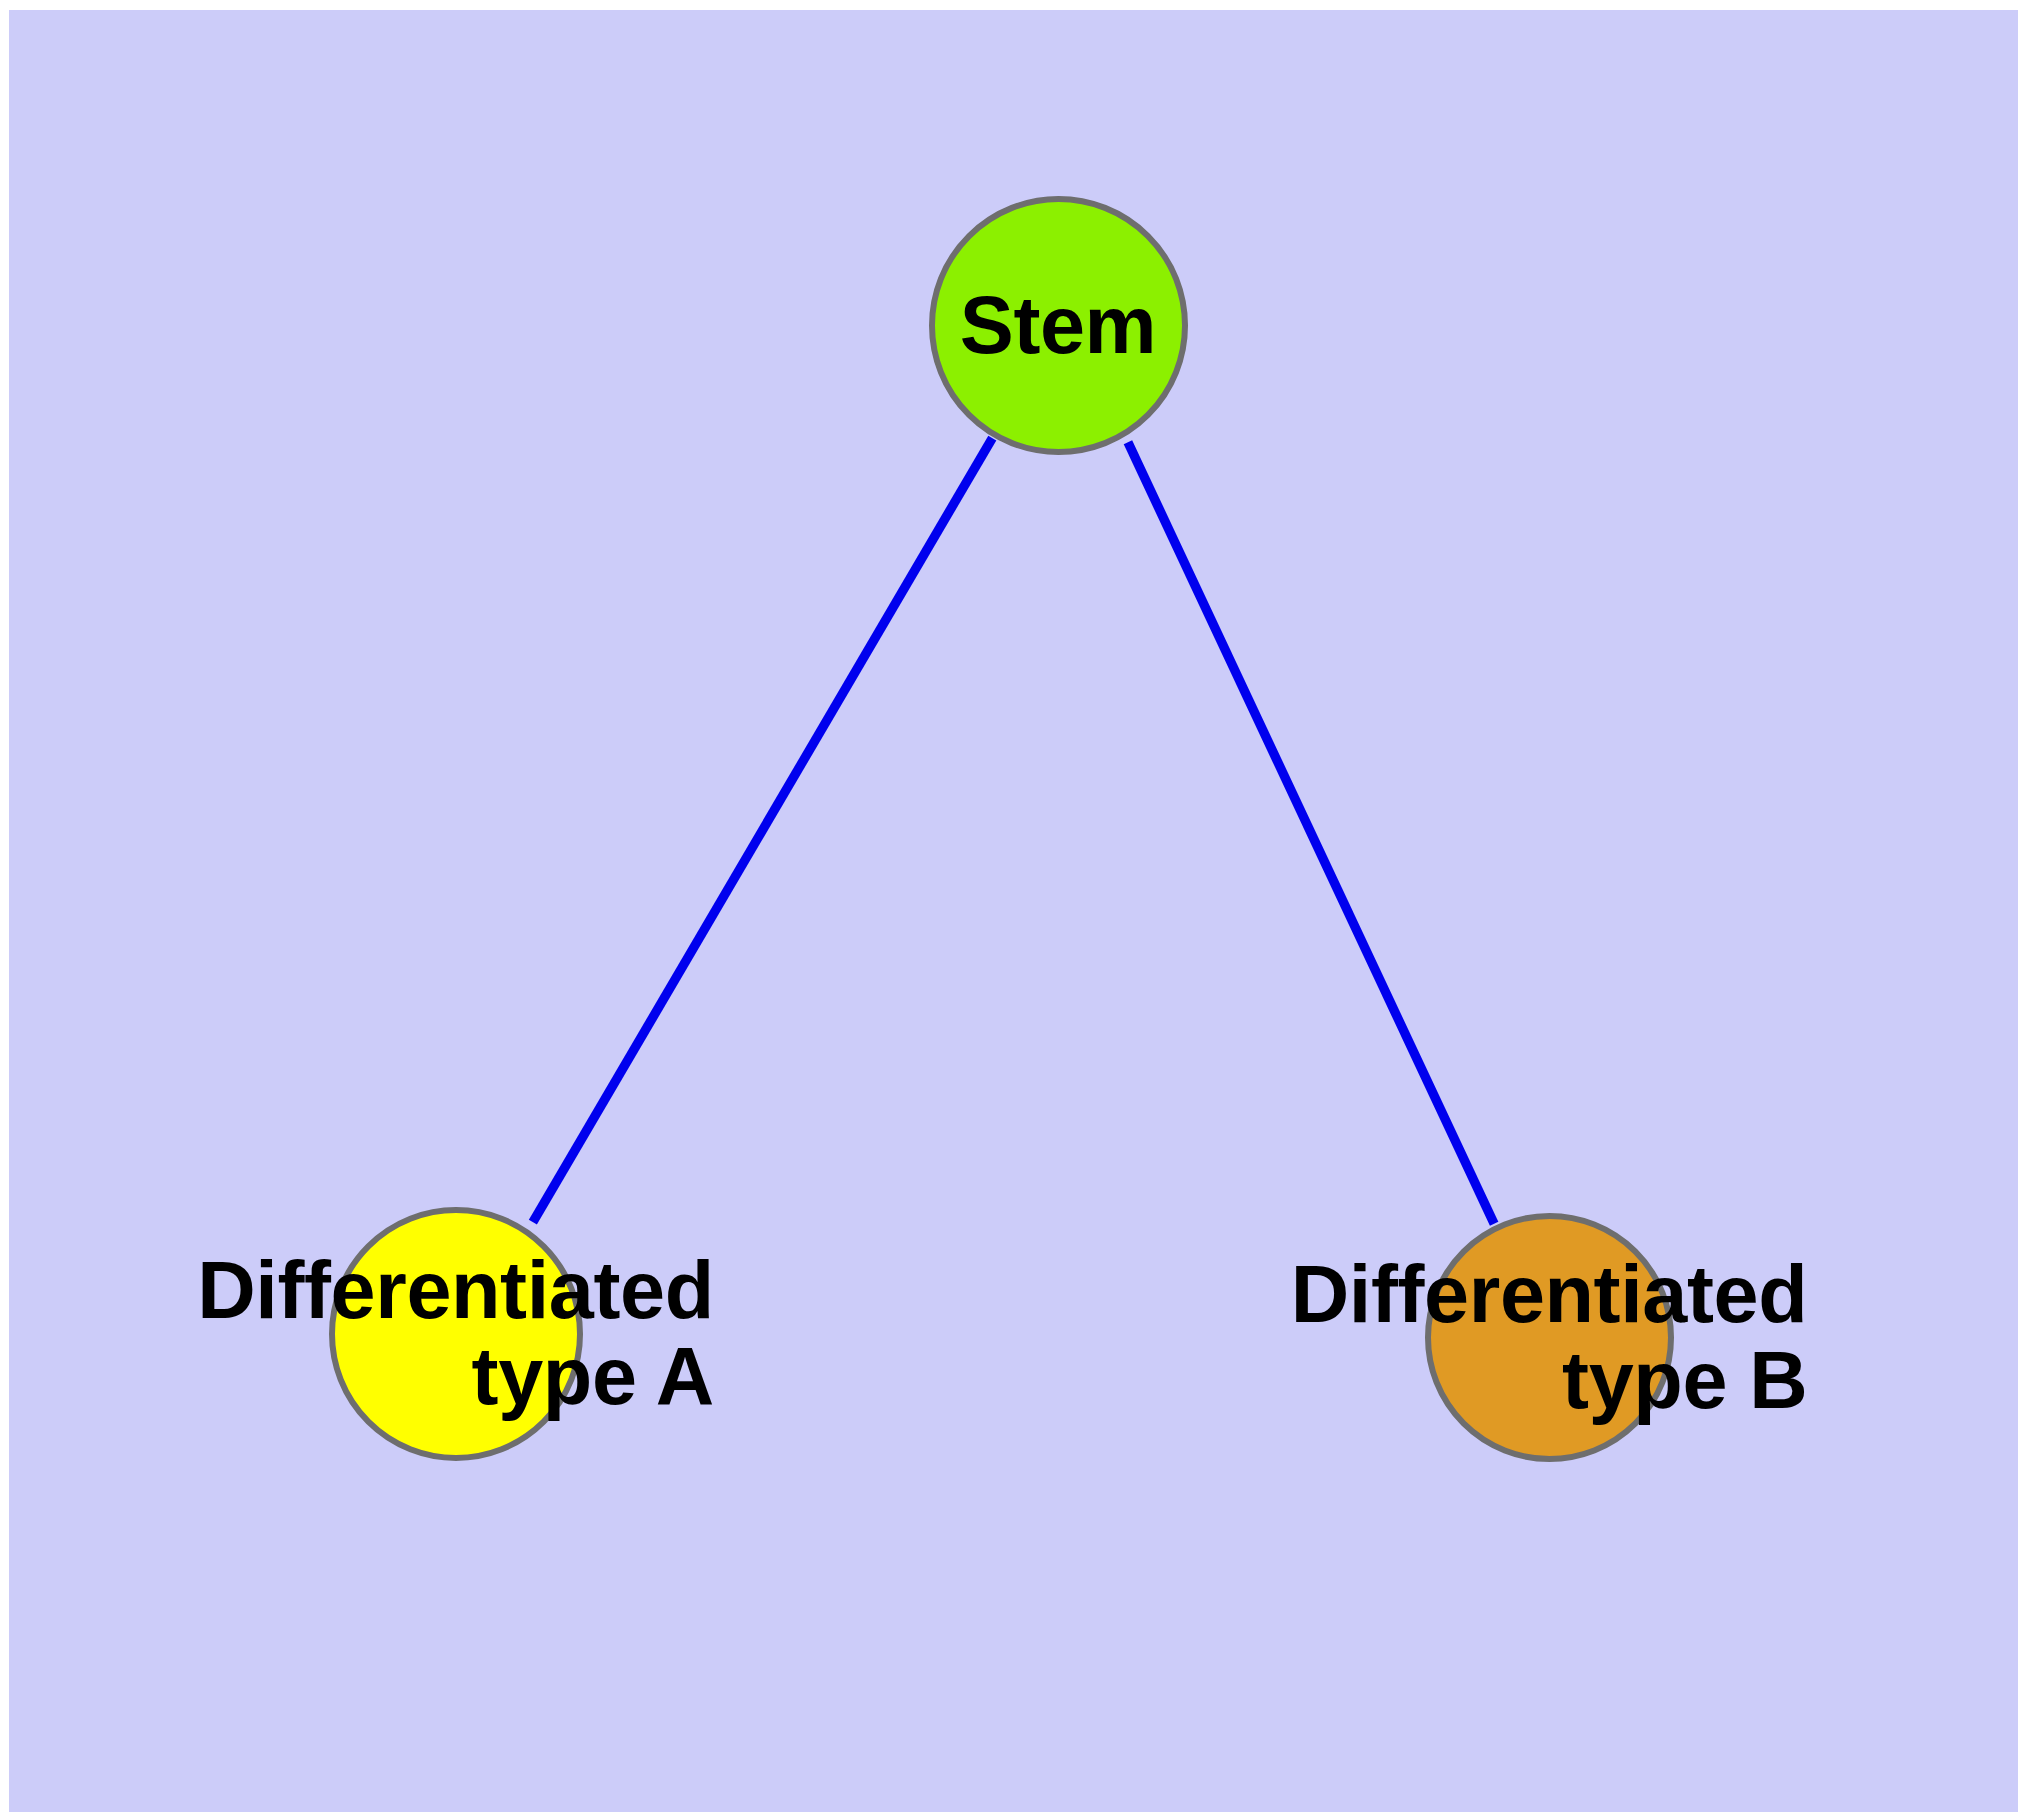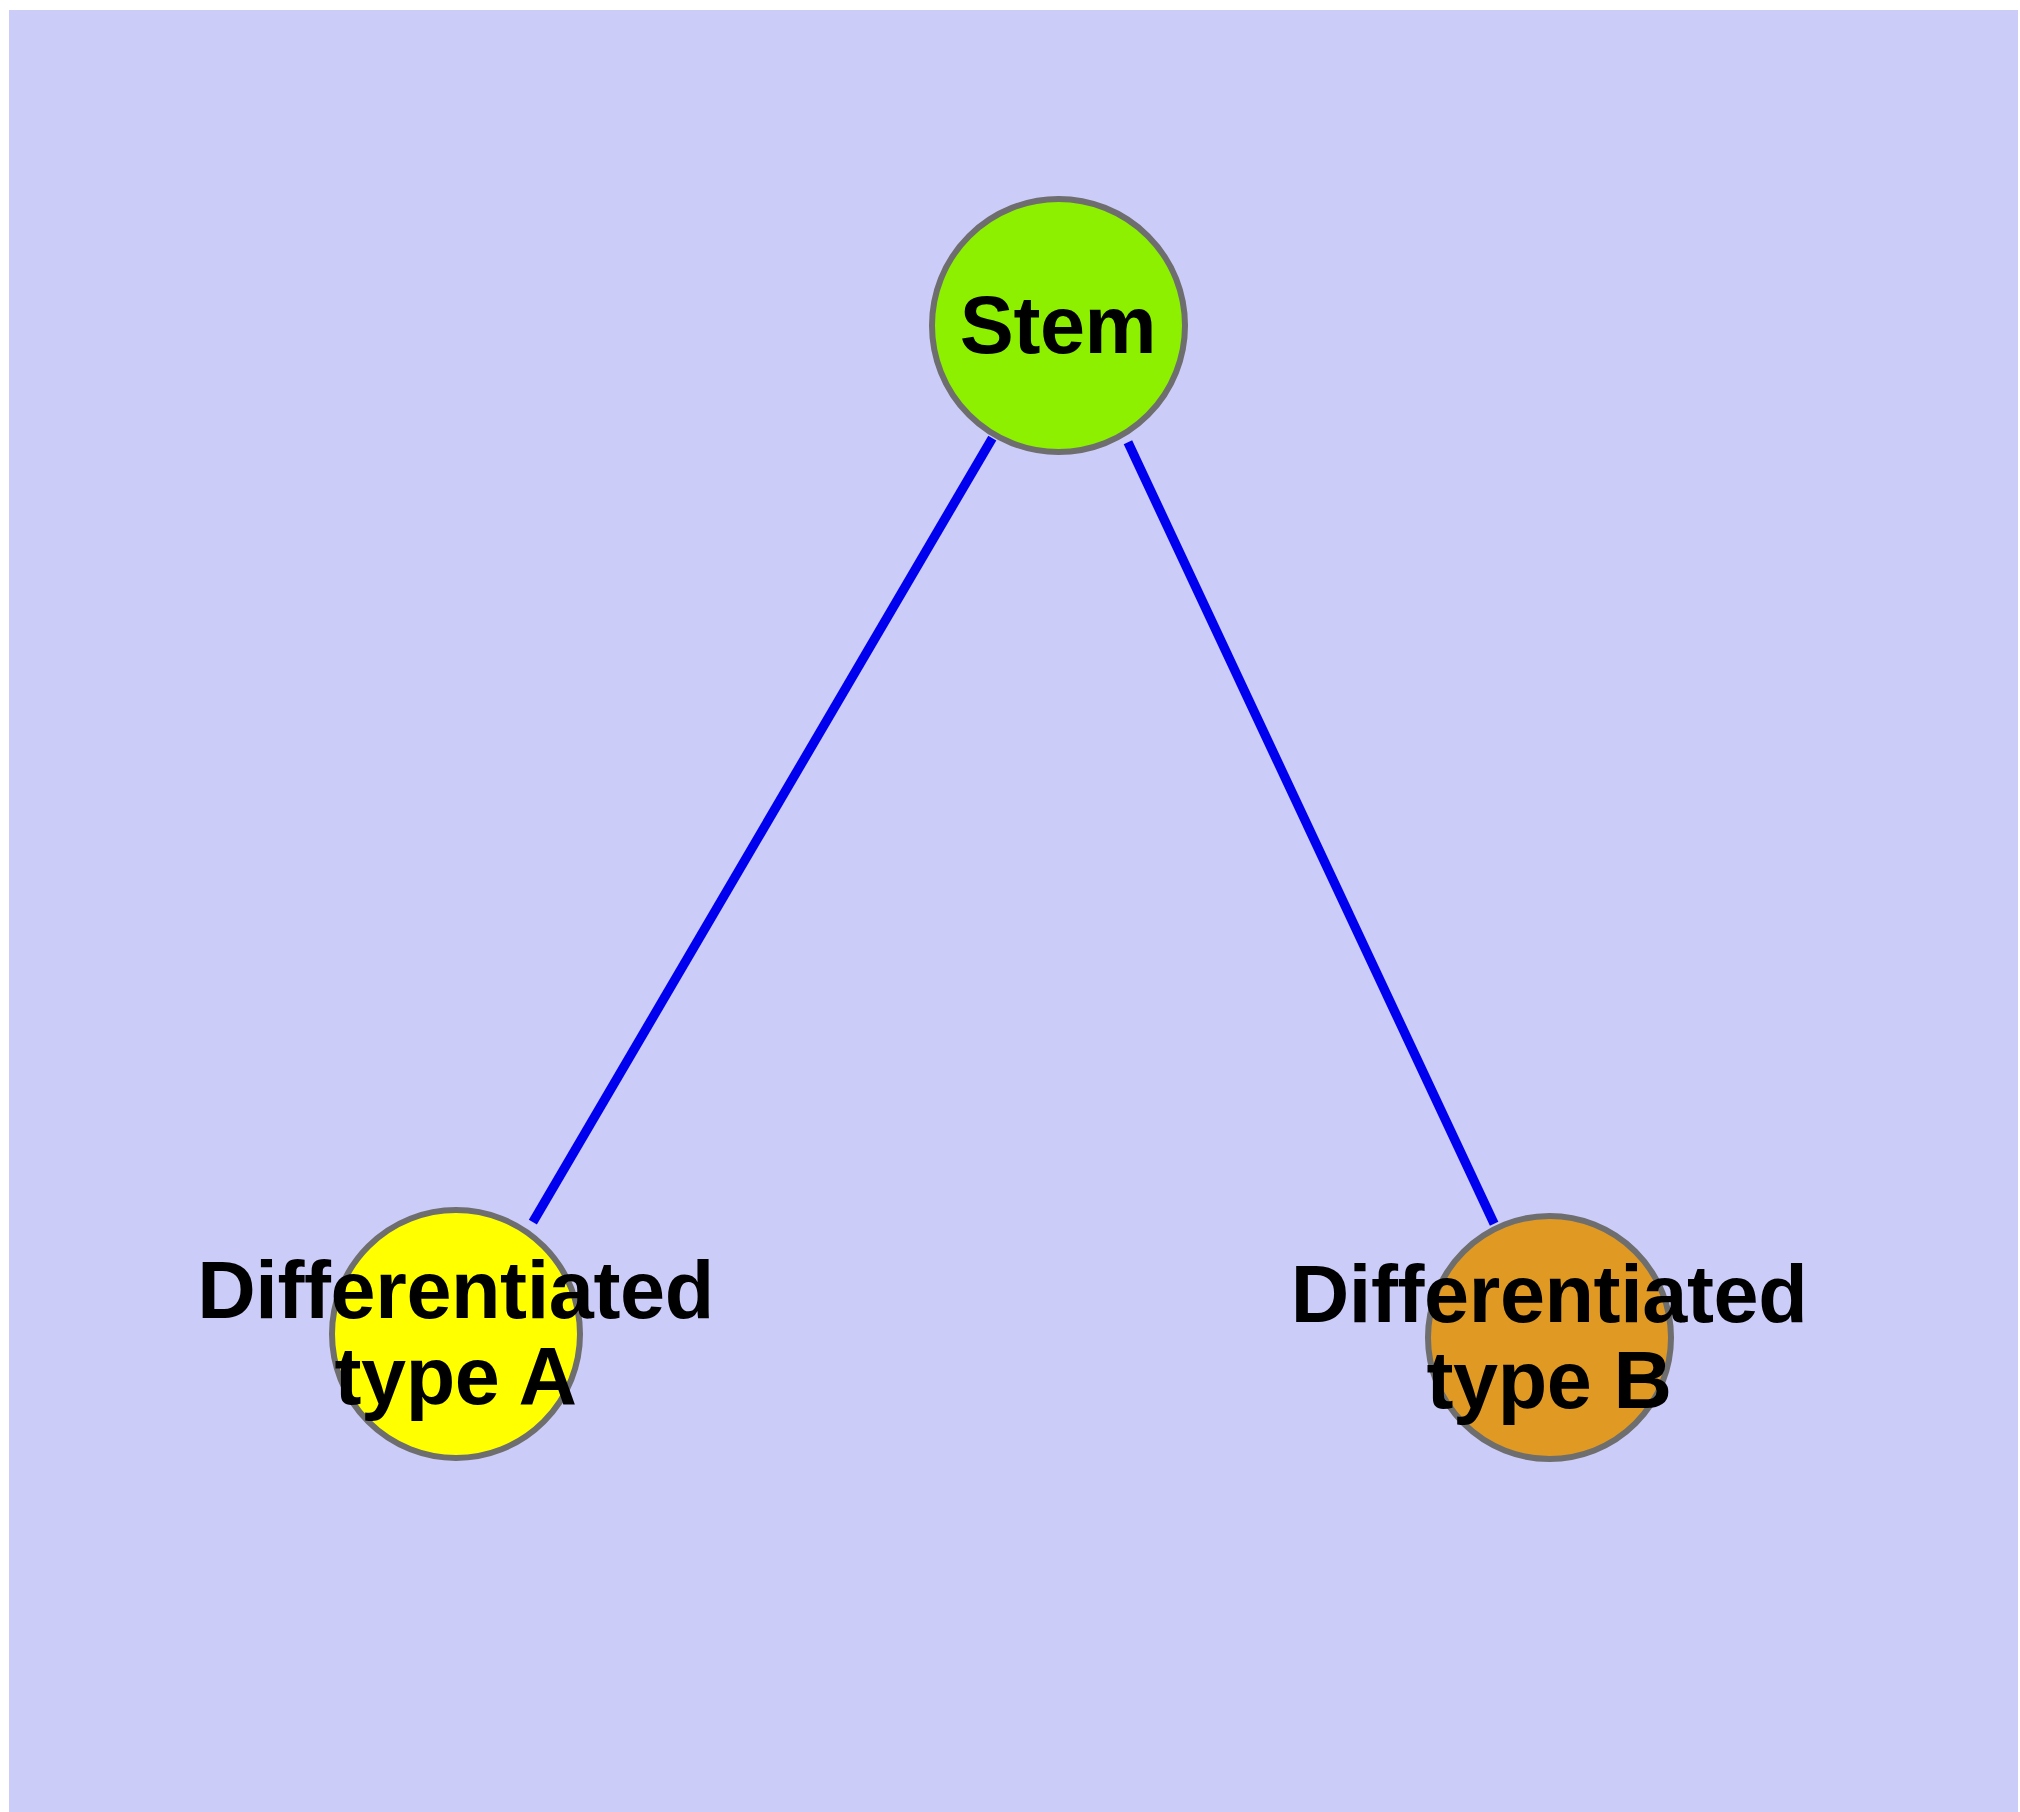--- a/index.html
+++ b/index.html
@@ -35,21 +35,21 @@
     border-radius: 50%;
     border: 6.8px solid #6e6e6e;
     box-sizing: border-box;
   }
   .node-label {
     position: absolute;
     left: 50%;
     top: 50%;
     transform: translate(-50%, -50%);
     white-space: pre;
-    text-align: center;
+    text-align: right;
     color: #000000;
     font-weight: bold;
     line-height: 1.06;
     letter-spacing: -0.4px;
   }
   .label-lg { font-size: 81px; }
 </style>
 </head>
 <body>
 

